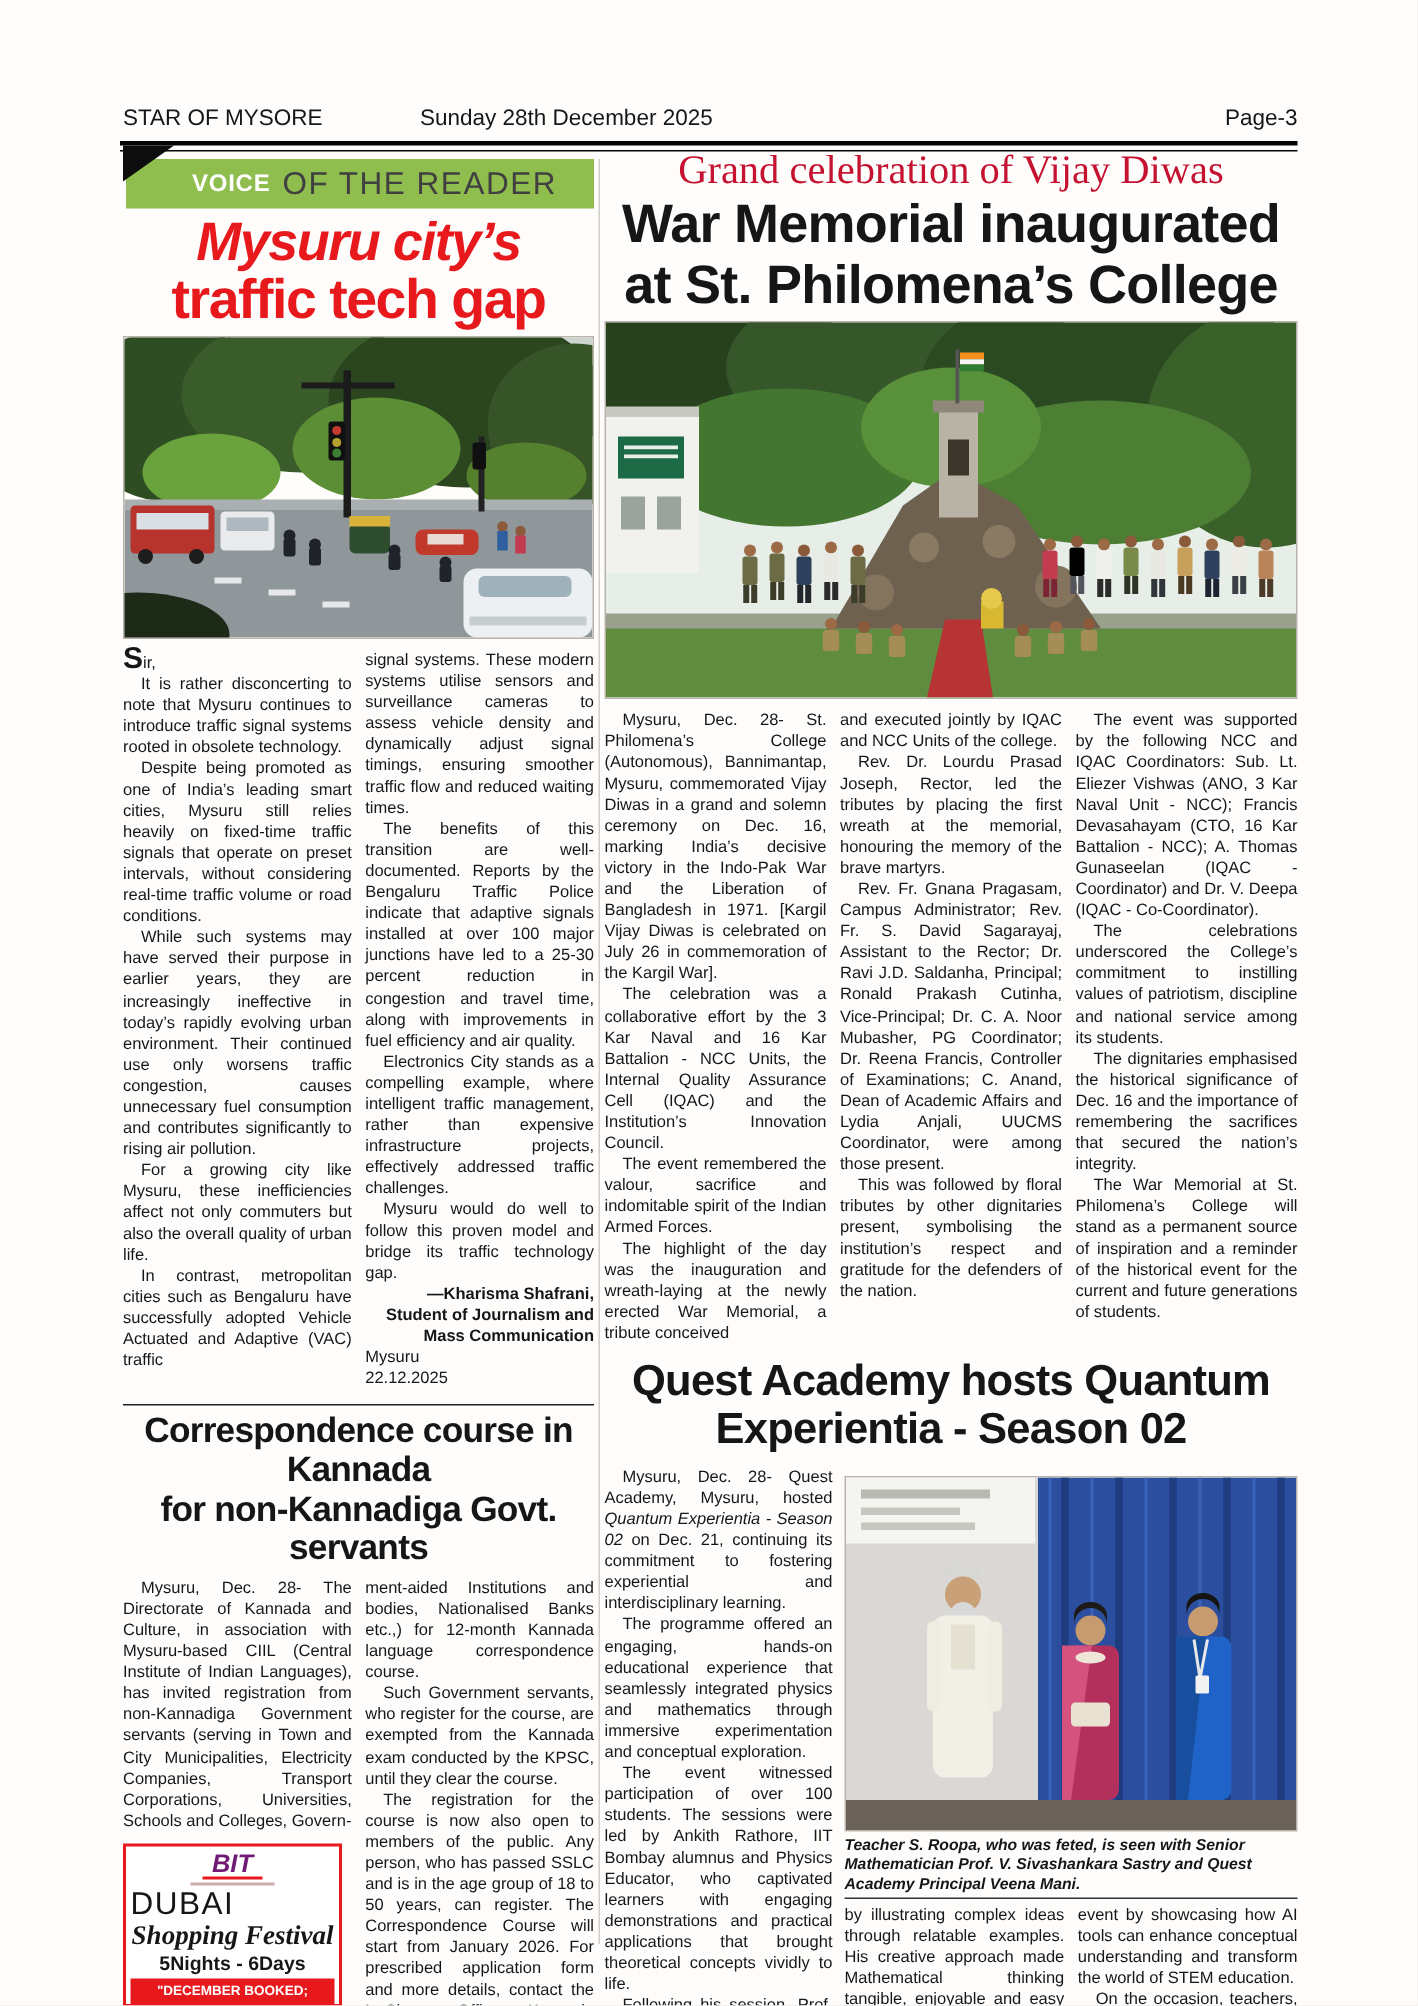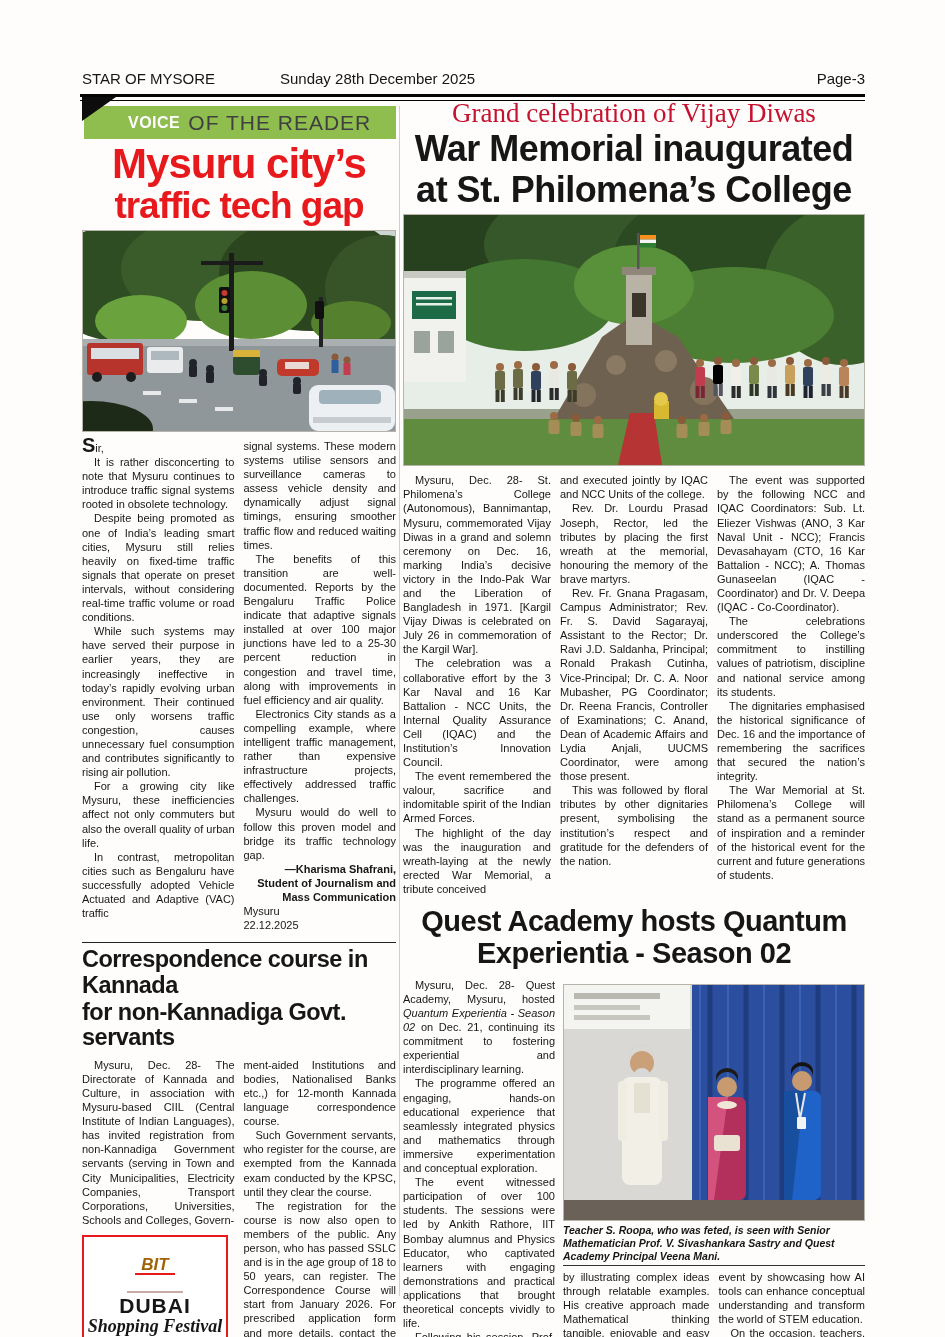--- a/index.html
+++ b/index.html
@@ -14,37 +14,37 @@
   .rule2{position:absolute;left:80px;width:785px;top:100px;border-top:1px solid #050505;}
   .vdiv{position:absolute;left:399px;top:106px;height:1190px;border-left:1px solid #d2cfc9;}
 
   
   .leftcol{position:absolute;left:82px;top:106px;width:314px;}
   .voice{position:relative;background:#8fbe4f;height:33px;display:flex;align-items:center;padding-left:44px;margin-left:2px;}
   .voice .tri{position:absolute;left:-2px;top:-9px;width:0;height:0;border-top:24px solid #0d0d0d;border-right:34px solid transparent;}
   .voice .v1{color:#fff;font-weight:800;font-size:16px;letter-spacing:.5px;margin-right:8px;}
   .voice .v2{color:#404040;font-weight:300;font-size:21px;letter-spacing:1px;}
   .hlred{color:#e8191c;font-weight:800;text-align:center;letter-spacing:-1px;line-height:1.0;}
-  .hlred.l1{font-size:42px;margin-top:4px;}
+  .hlred.l1{font-size:36px;margin-top:4px;font-style:italic;}
   .hlred.l2{font-size:37px;margin-top:2px;}
   .photo{display:block;margin-top:6px;border:1px solid #b9b4ab;}
   .cols{display:flex;gap:9px;margin-top:7px;}
   .tcol{flex:1;text-align:justify;font-size:11px;line-height:14.1px;}
   .para{margin:0;text-indent:12px;}
   .para.cont,.para.plain,.para.sig{text-indent:0;}
   .para.sig{font-weight:bold;text-align:right;}
   .bigS{font-size:20px;font-weight:700;line-height:12px;}
   .secrule{border:none;border-top:1.5px solid #222;margin:10px 0 4px 0;}
-  .hlcourse{font-weight:800;font-size:23.5px;line-height:1.08;letter-spacing:-.5px;margin-top:2px;}
+  .hlcourse{font-weight:800;font-size:23.5px;line-height:1.08;text-align:center;letter-spacing:-.5px;margin-top:2px;}
 
   
   .ad{border:2px solid #e8191c;margin-top:8px;padding:3px 3px 0 3px;background:#fff;width:146px;box-sizing:border-box;}
-  .ad .brand{color:#a16207;font-weight:900;font-style:italic;font-size:17px;text-align:center;line-height:1;border-bottom:2px solid #e8191c;width:40px;margin:16px auto;}
+  .ad .brand{color:#701a75;font-weight:900;font-style:italic;font-size:17px;text-align:center;line-height:1;border-bottom:2px solid #e8191c;width:40px;margin:0 auto;}
   .ad .tiny{width:56px;height:2px;background:#caa;margin:2px auto;}
-  .ad .dubai{font-weight:700;font-size:21px;text-align:center;letter-spacing:1px;line-height:1.05;}
+  .ad .dubai{font-weight:400;font-size:21px;letter-spacing:1px;line-height:1.05;}
   .ad .fest{font-family:"Liberation Serif",serif;font-style:italic;font-weight:bold;font-size:18px;text-align:center;line-height:1.05;}
   .ad .nights{font-weight:700;font-size:13px;text-align:center;margin-top:2px;}
   .ad .banner{background:#e8191c;color:#fff;font-weight:800;text-align:center;font-size:9px;line-height:11px;padding:3px 1px;margin-top:3px;}
 
   
   .rightcol{position:absolute;left:403px;top:99px;width:462px;}
   .kicker{font-family:"Liberation Serif",serif;color:#c41230;font-size:27px;text-align:center;line-height:1.05;font-weight:500;}
   .hlwar{font-weight:800;font-size:36px;line-height:1.04;text-align:center;letter-spacing:-.5px;margin-top:3px;}
   .cols3{display:flex;gap:9px;margin-top:7px;}
   .hlquest{font-weight:800;font-size:29px;line-height:1.1;text-align:center;letter-spacing:-.5px;margin-top:10px;}

